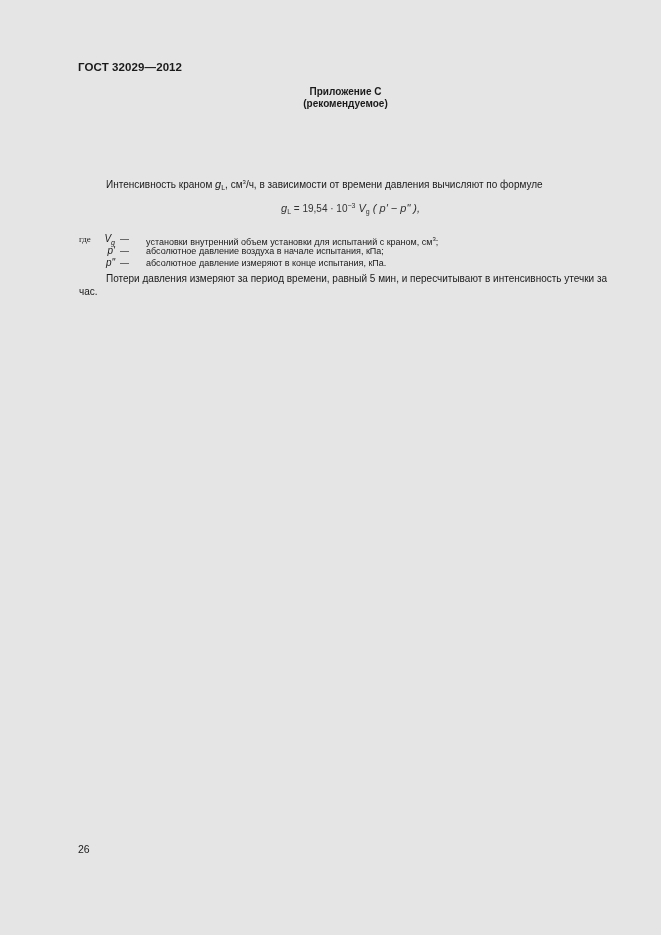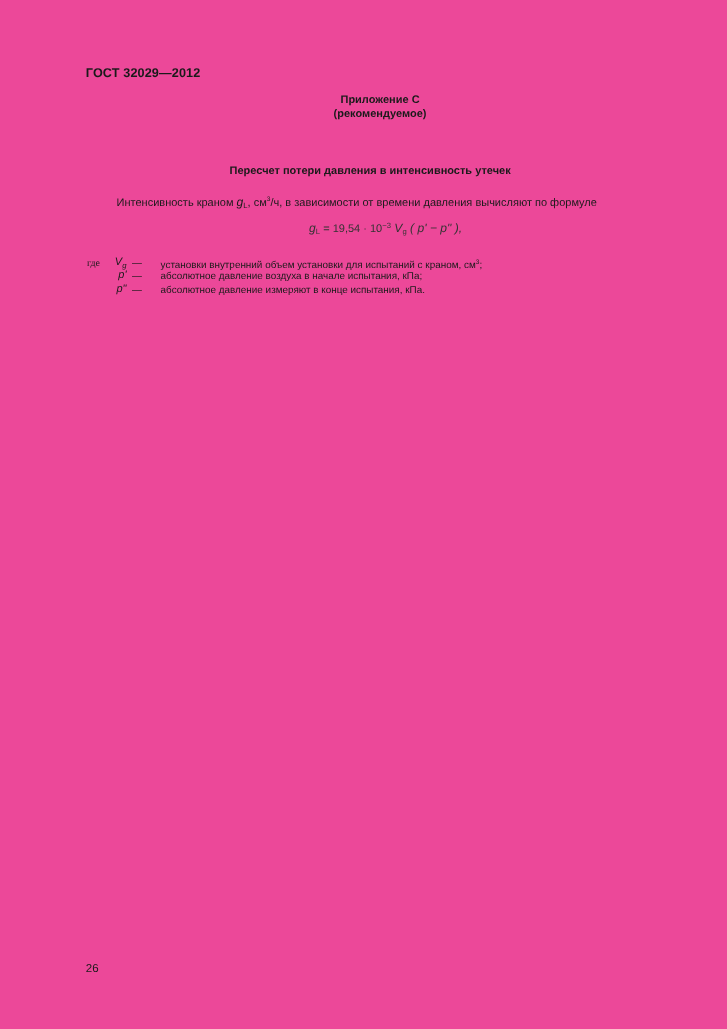--- a/index.html
+++ b/index.html
@@ -1,20 +1,20 @@
 <!DOCTYPE html>
 <html><head>
   <meta charset="utf-8">
   <style>
     html, body { margin: 0; padding: 0; background: #ffffff; }
     body {
       width: 661px; height: 935px; position: relative; overflow: hidden;
       font-family: "Liberation Sans", sans-serif; color: #1a1a1a;
     }
-    .page { position: absolute; left: 0; top: 0; width: 661px; height: 935px; background: #ec4899; }
+    .page { position: absolute; left: 0; top: 0; width: 661px; height: 935px; background: #e5e5e5; }
     .header-std { position: absolute; left: 78px; top: 61px; font-size: 11.5px; font-weight: bold; letter-spacing: 0.1px; }
     .appendix { position: absolute; left: 0; width: 661px; text-align: center; font-size: 10px; font-weight: bold; }
     .appendix.t1 { top: 86px; left: 15px; }
     .appendix.t2 { top: 98px; left: 15px; }
     .section-title { position: absolute; left: 0; top: 150px; width: 661px; text-align: center; font-size: 10px; font-weight: bold; padding-left: 12px; box-sizing: border-box; }
     .para { position: absolute; font-size: 10px; line-height: 13px; white-space: nowrap; }
     .intro { left: 106px; top: 176px; }
     .intro .var { font-style: italic; font-size: 11px; }
     .intro sub { font-size: 7px; font-style: normal; vertical-align: -2px; }
     .intro sup { font-size: 6px; vertical-align: 4px; }
@@ -24,33 +24,32 @@
     .formula sup { font-size: 7px; vertical-align: 4px; }
     .defs { position: absolute; left: 79px; top: 233px; font-size: 9px; line-height: 12px; }
     .def-row { position: relative; height: 12px; white-space: nowrap; }
     .def-where { position: absolute; left: 0; font-family: Liberation Serif, serif; }
     .def-sym { position: absolute; left: 20px; width: 16px; font-style: italic; font-size: 10px; text-align: right; }
     .def-sym sub { font-size: 7px; vertical-align: -3px; }
     .def-dash { position: absolute; left: 41px; }
     .def-text { position: absolute; left: 67px; }
     .def-text sup { font-size: 6px; vertical-align: 4px; }
     .outro { left: 79px; top: 272px; width: 540px; white-space: normal; text-indent: 27px; }
-    .page-num { position: absolute; left: 78px; top: 843px; font-size: 10.5px; margin-top: 32px; }
+    .page-num { position: absolute; left: 78px; top: 843px; font-size: 10.5px; }
   </style>
 </head>
 <body>
 
 <div class="page">
 
   <div class="header-std">ГОСТ 32029—2012</div>
 
   <div class="appendix t1">Приложение С</div>
   <div class="appendix t2">(рекомендуемое)</div>
 
-  <div class="section-title">Пересчет потери давления в интенсивность утечек</div>
 
   <div class="para intro">
     <span>Интенсивность краном </span><span class="var"><span>g</span><sub>L</sub></span><span>, см</span><sup>3</sup><span>/ч, в зависимости от времени давления вычисляют по формуле</span>
   </div>
 
   <div class="formula">
     <i>g</i><sub>L</sub><span> = 19,54 · 10</span><sup>−3</sup><i> V</i><sub>g</sub><i> ( p' − p" ),</i>
   </div>
 
   <div class="defs">
@@ -65,15 +64,16 @@
       <span class="def-dash">—</span>
       <span class="def-text">абсолютное давление воздуха в начале испытания, кПа;</span>
     </div>
     <div class="def-row">
       <span class="def-sym">p"</span>
       <span class="def-dash">—</span>
       <span class="def-text">абсолютное давление измеряют в конце испытания, кПа.</span>
     </div>
   </div>
 
+  <div class="para outro">Потери давления измеряют за период времени, равный 5 мин, и пересчитывают в интенсивность утечки за час.</div>
 
   <div class="page-num">26</div>
 </div>
 
 </body></html>

